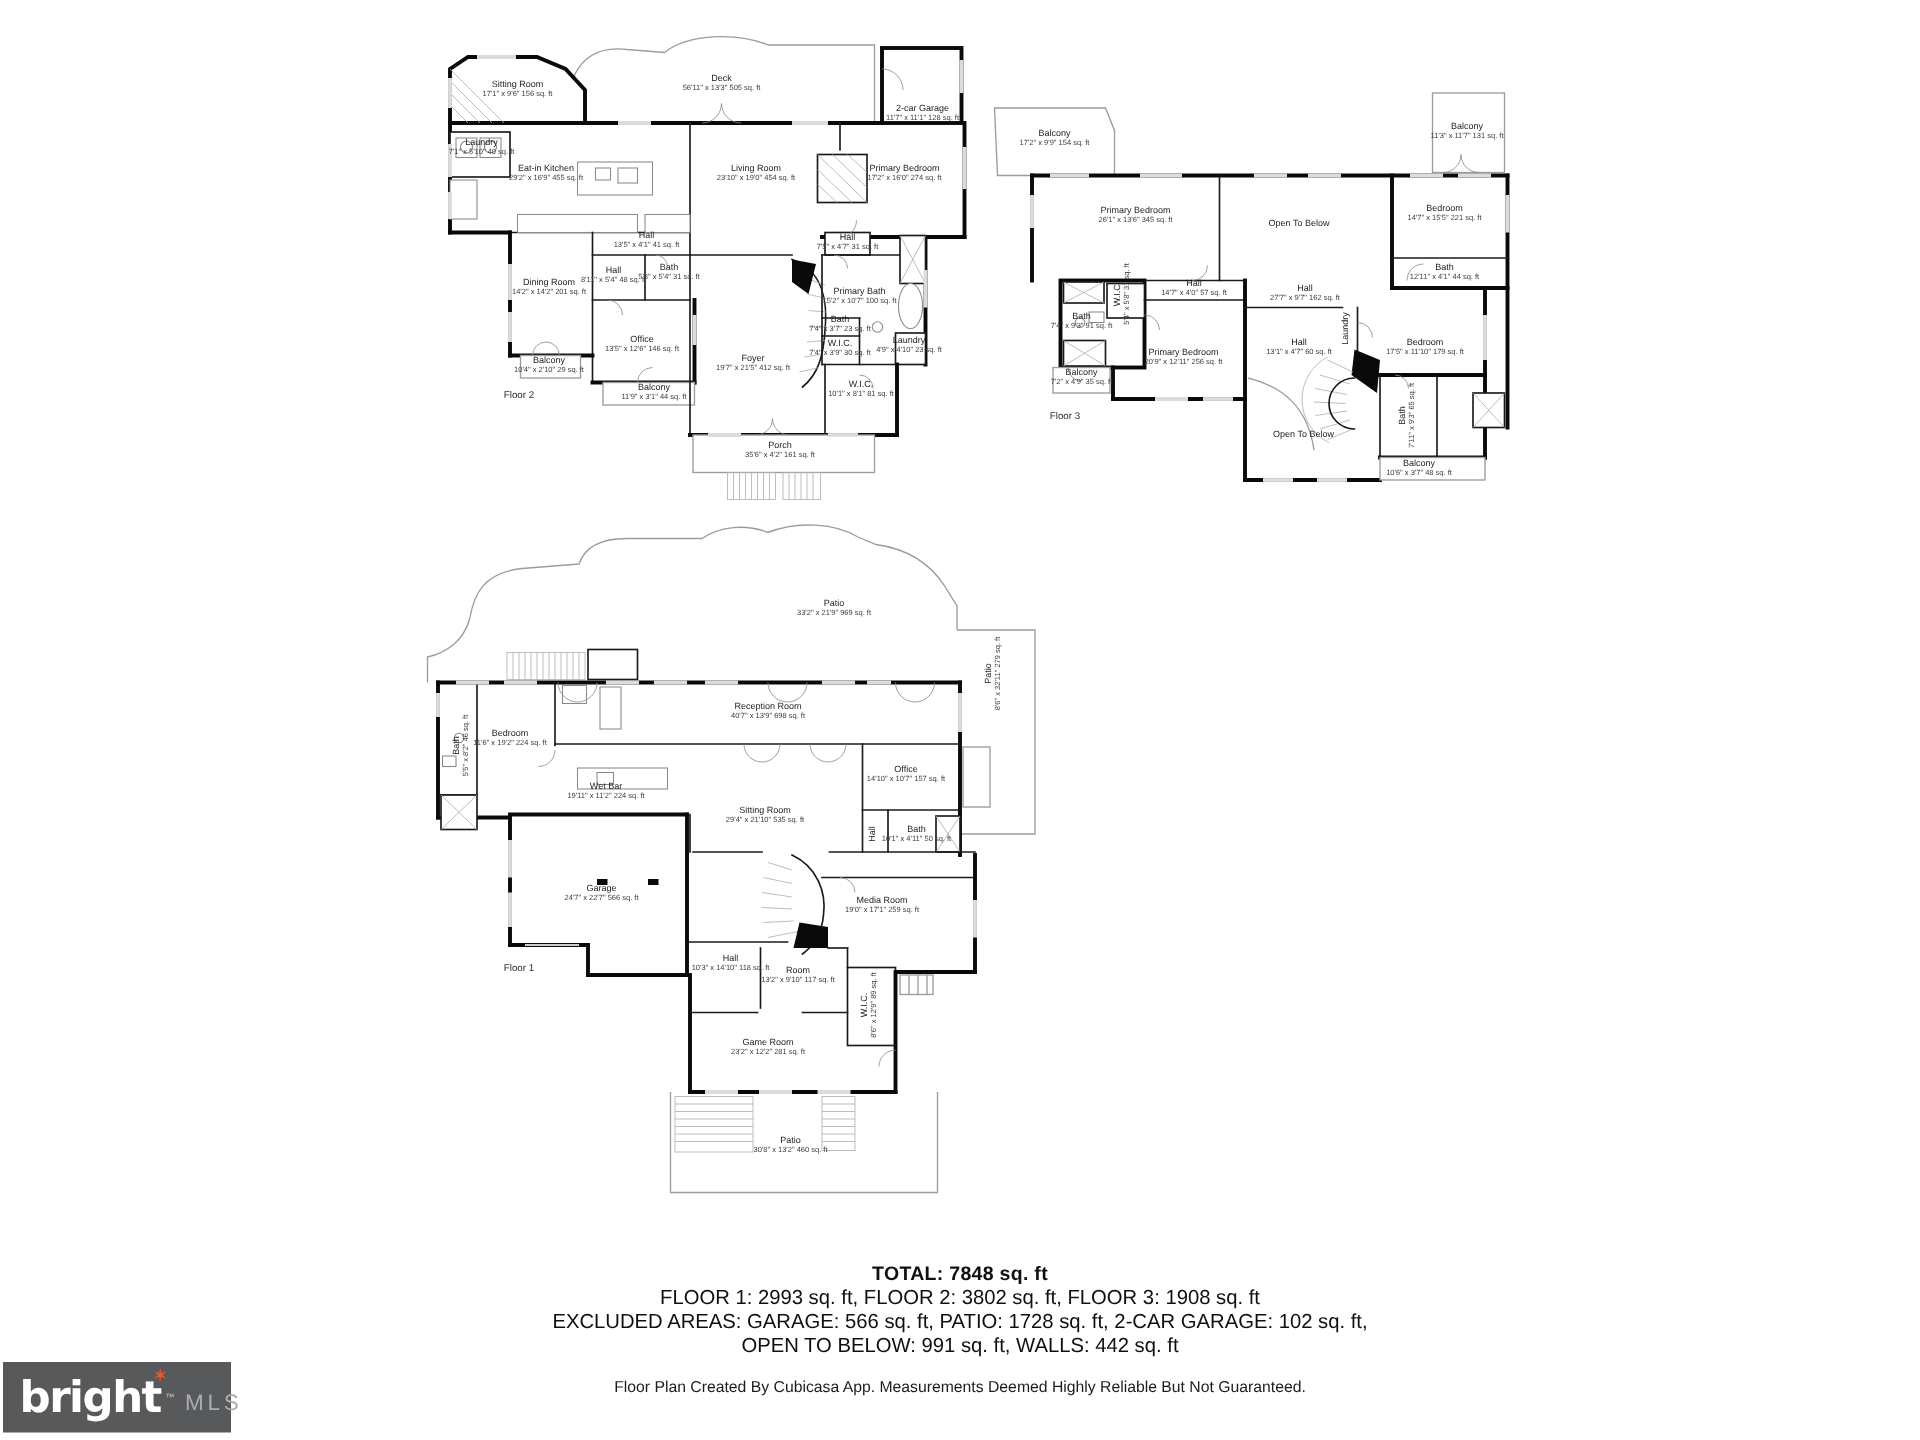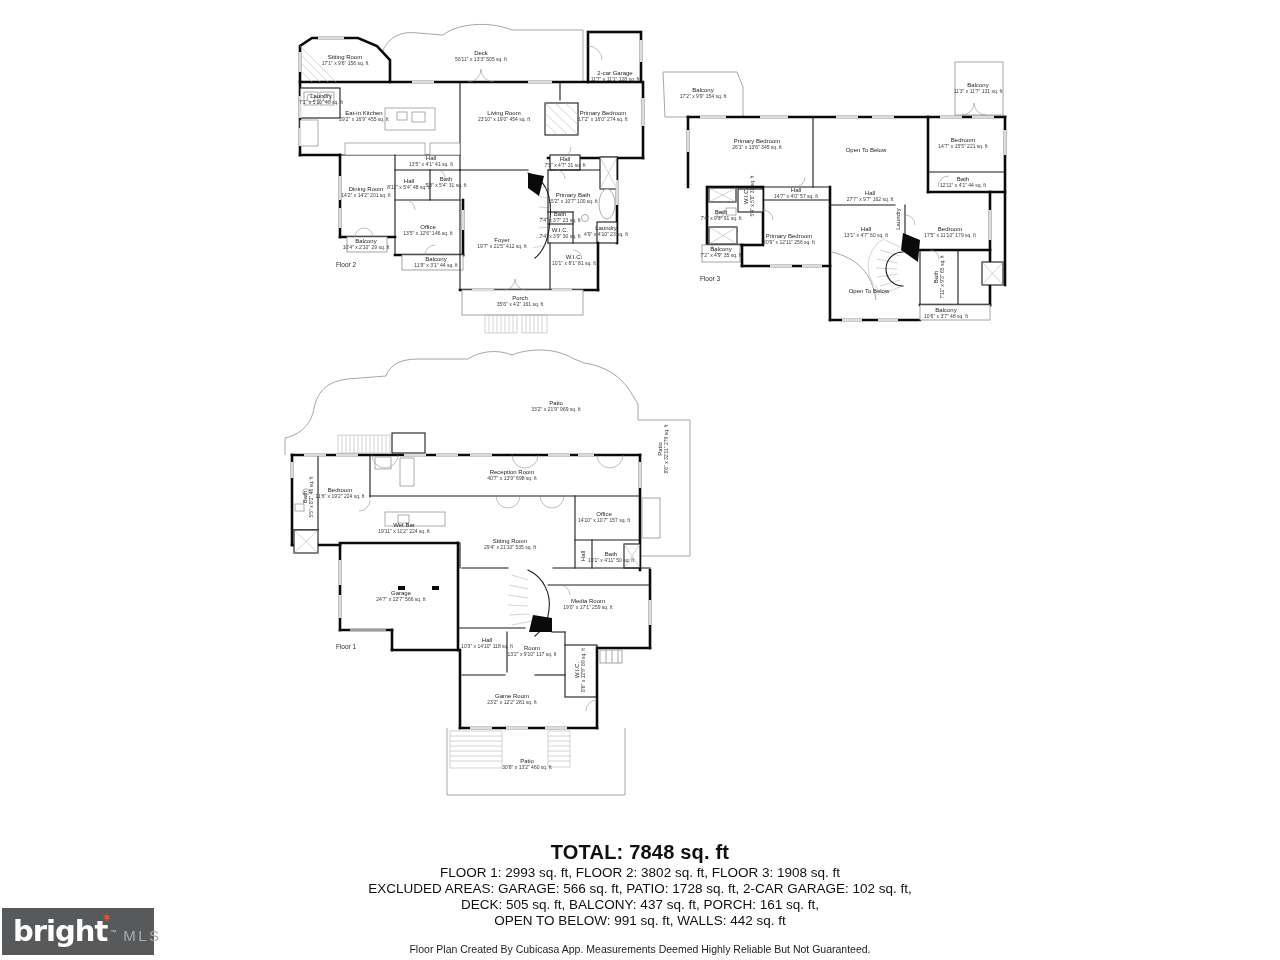--- a/index.html
+++ b/index.html
@@ -22,21 +22,21 @@
   
   #labels{position:absolute;left:0;top:0;width:1280px;height:960px;pointer-events:none;}
   .room-label{position:absolute;transform:translate(-50%,-50%);text-align:center;
               color:#1d1d1d;line-height:1.12;white-space:nowrap;}
   .room-label .rn{font-size:6px;}
   .room-label .rd{font-size:5px;color:#3c3c3c;}
   .room-label.vertical{transform:translate(-50%,-50%) rotate(-90deg);}
   .floor-label{position:absolute;transform:translate(-50%,-50%);font-size:6.5px;color:#2e2e2e;}
   
   .summary{position:absolute;left:0;right:0;top:841px;text-align:center;color:#101010;}
-  .summary .total{font-size:20px;font-weight:bold;letter-spacing:.2px;}
+  .summary .total{font-size:13px;font-weight:bold;letter-spacing:.2px;}
   .summary .line{font-size:13.5px;margin-top:1px;}
   .summary .disclaimer{font-size:10.5px;margin-top:15px;color:#1c1c1c;}
   
   .logo{position:absolute;left:2px;top:908px;width:152px;height:47px;background:#58595b;
         display:flex;align-items:center;padding-left:11px;box-sizing:border-box;}
   .logo .brand{position:relative;color:#fff;font-weight:bold;font-size:29px;letter-spacing:-1px;
                font-family:"DejaVu Sans", sans-serif;line-height:1;}
   .logo .star{position:absolute;right:-4px;top:-6px;color:#e8552f;font-size:13px;font-weight:normal;}
   .logo .tm{color:#cfcfcf;font-size:6px;vertical-align:top;margin-left:3px;}
   .logo .mls{color:#aaacae;font-size:15px;letter-spacing:2.5px;margin-left:7px;margin-top:8px;}
@@ -561,21 +561,20 @@
         <div class="rn">Patio</div>
         <div class="rd">30'8" x 13'2" 460 sq. ft</div>
       </div>
       <div class="floor-label" style="left: 346px; top: 646px;">Floor 1</div>
     </div>
 
   <div class="summary">
     <div class="total">TOTAL: 7848 sq. ft</div>
     <div class="line">FLOOR 1: 2993 sq. ft, FLOOR 2: 3802 sq. ft, FLOOR 3: 1908 sq. ft</div>
     <div class="line">EXCLUDED AREAS: GARAGE: 566 sq. ft, PATIO: 1728 sq. ft, 2-CAR GARAGE: 102 sq. ft,</div>
-    <div class="line">DECK: 505 sq. ft, BALCONY: 437 sq. ft, PORCH: 161 sq. ft,</div>
     <div class="line">OPEN TO BELOW: 991 sq. ft, WALLS: 442 sq. ft</div>
     <div class="disclaimer">Floor Plan Created By Cubicasa App. Measurements Deemed Highly Reliable But Not Guaranteed.</div>
   </div>
 
   <div class="logo">
     <span class="brand">
       <span>bright</span>
       <span class="star">✶</span>
     </span>
     <span class="tm">™</span>

